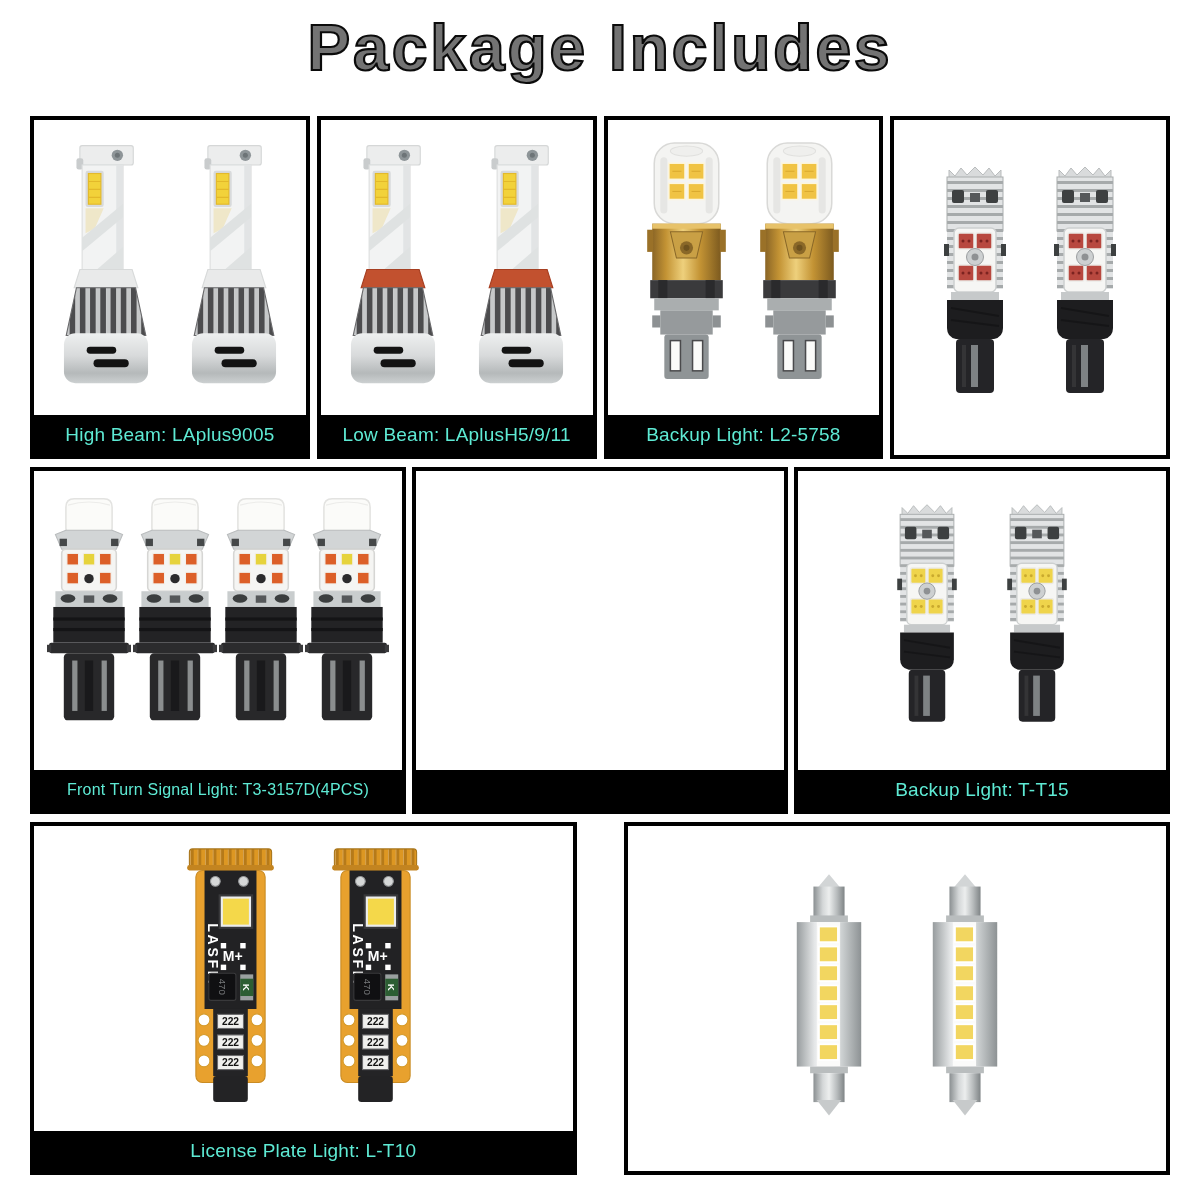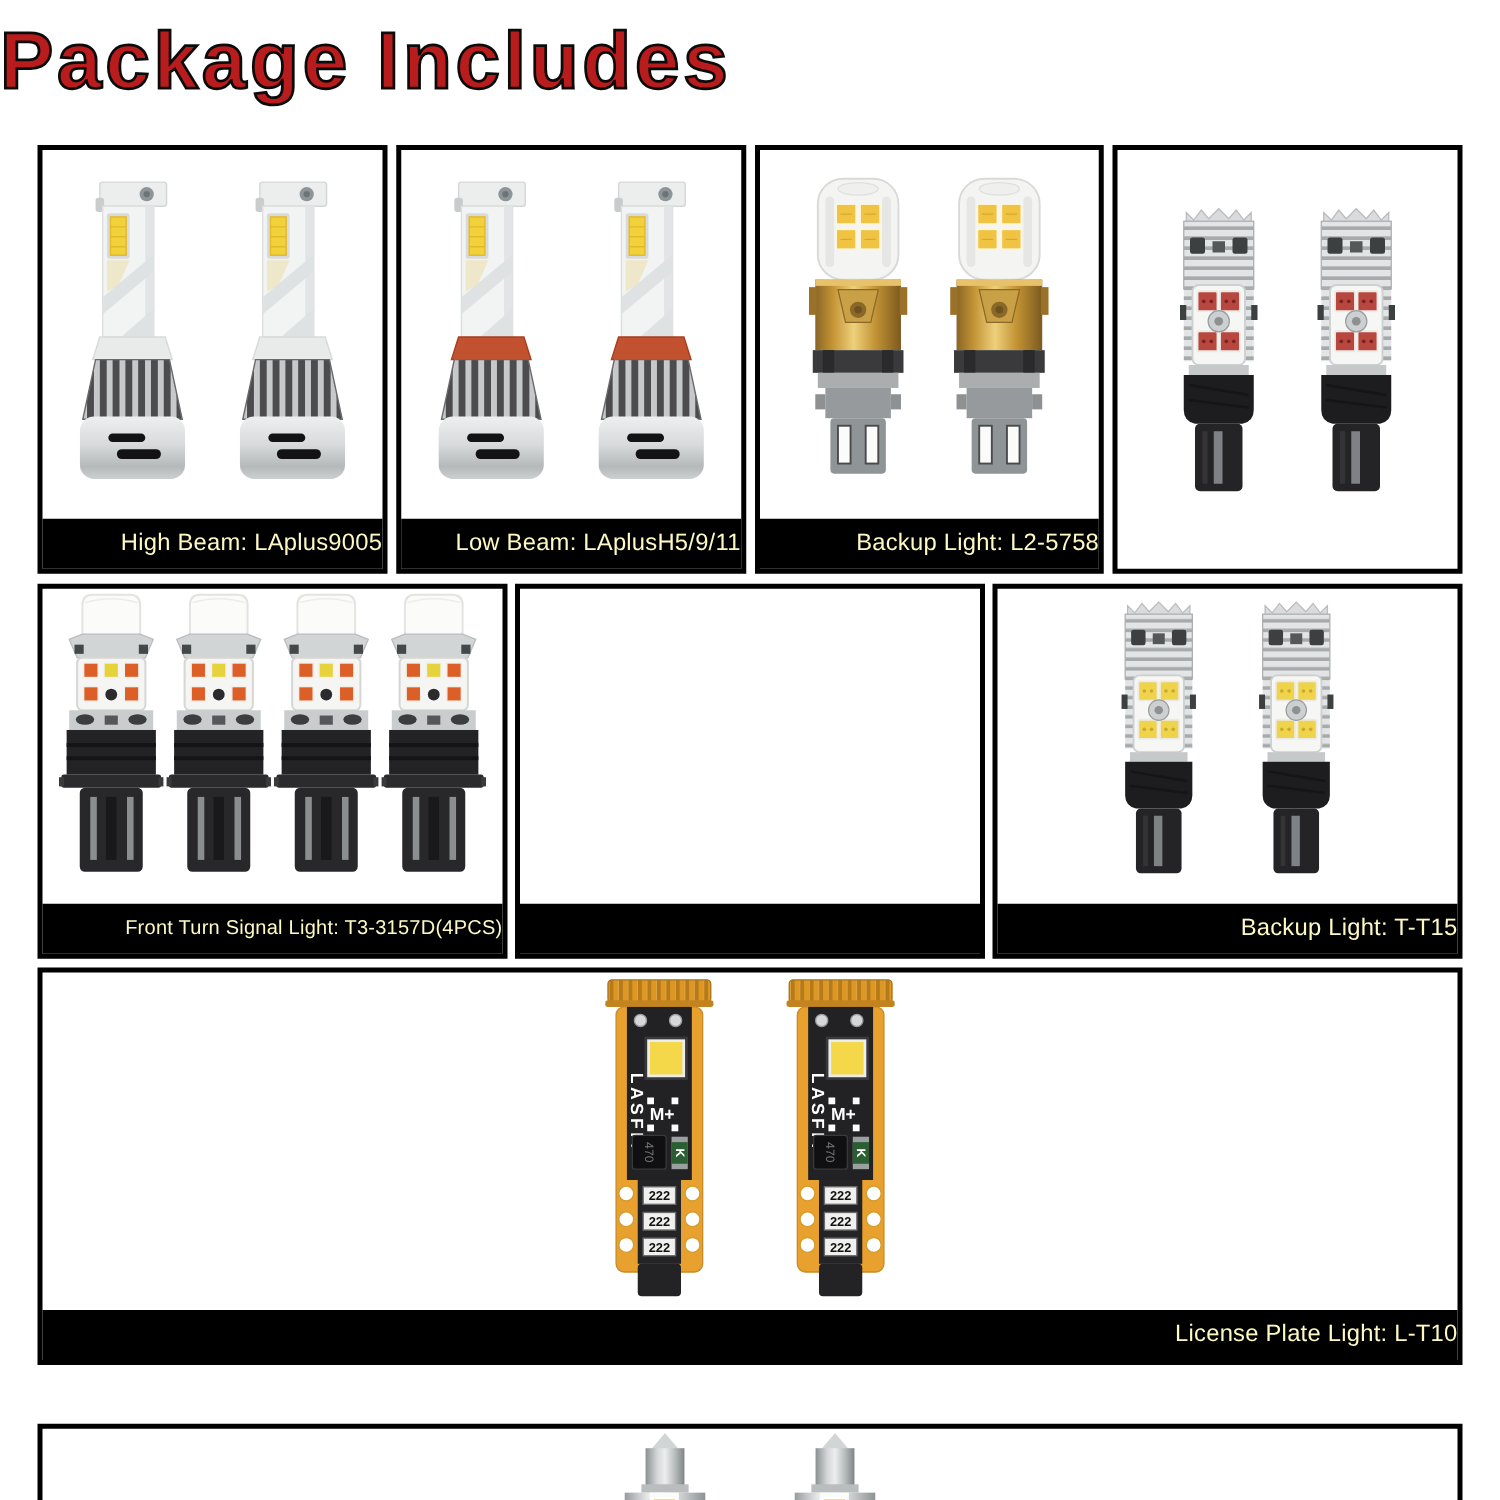--- a/index.html
+++ b/index.html
@@ -6,50 +6,51 @@
   html,body { background:#ffffff; }
   body {
     width:1200px; height:1200px;
     font-family:"Liberation Sans", sans-serif;
     overflow:hidden;
   }
   .page { width:1200px; height:1200px; position:relative; }
 
   .title {
     margin-top:12px;
+    text-align:center;
     font-size:64px;
     font-weight:900;
     letter-spacing:3px;
-    color:#b91c1c;
+    color:#737373;
     -webkit-text-stroke:2.2px #0b0b0b;
     line-height:1.15;
   }
 
   .grid { margin:0 30px; display:grid; }
   .row1 { margin-top:30px; grid-template-columns:repeat(4,1fr); grid-gap:7px; height:343px; }
-  .row2 { margin-top:8px;  grid-template-columns:repeat(3,1fr); grid-gap:6px; height:299px; }
-  .row3 { margin-top:8px;  grid-template-columns:repeat(1,1fr); grid-gap:6px; height:353px;gap:47px; }
+  .row2 { margin-top:8px;  grid-template-columns:repeat(3,1fr); grid-gap:6px; height:347px; }
+  .row3 { margin-top:8px;  grid-template-columns:repeat(2,1fr); grid-gap:6px; height:353px;gap:47px; }
 
   .cell {
     border:4px solid #000000;
     background:#ffffff;
     display:flex; flex-direction:column;
     min-width:0;
   }
   .body {
     flex:1;
     display:flex; align-items:center; justify-content:center;
     gap:14px;
     padding-bottom:4px;
     overflow:hidden;
   }
   .label {
     height:40px; line-height:40px;
-    background:#000000; color:#fef9c3;
-    font-size:19px; text-align:right;
+    background:#000000; color:#5eead4;
+    font-size:19px; text-align:center;
     letter-spacing:.2px;
     white-space:nowrap; overflow:hidden;
   }
   .label-sm { font-size:16px; }
 
   
   .bulb-headlight { width:114px; height:250px; }
   .bulb-3157g    { width:101px; height:252px; }
   .bulb-t15      { width:100px; height:250px; }
   .bulb-t15c     { width:96px;  height:240px; }

